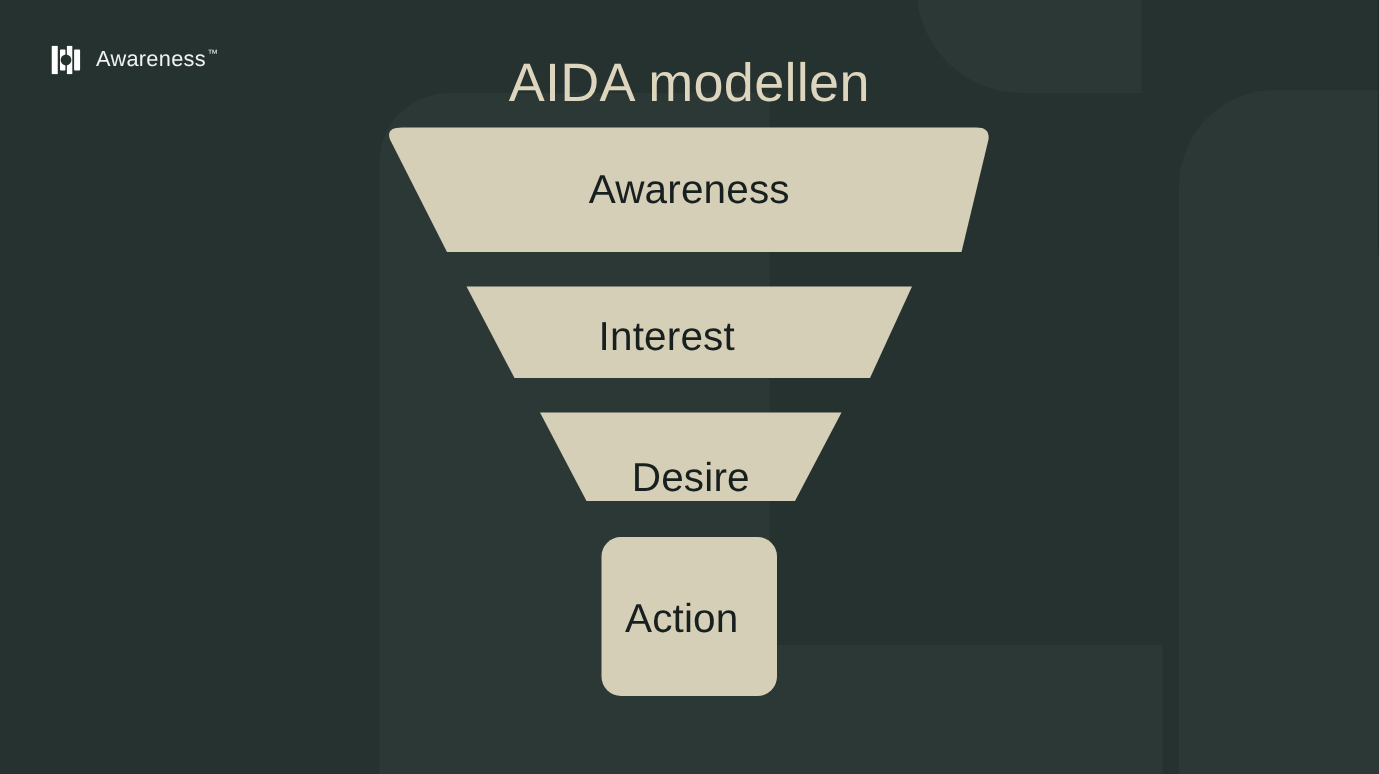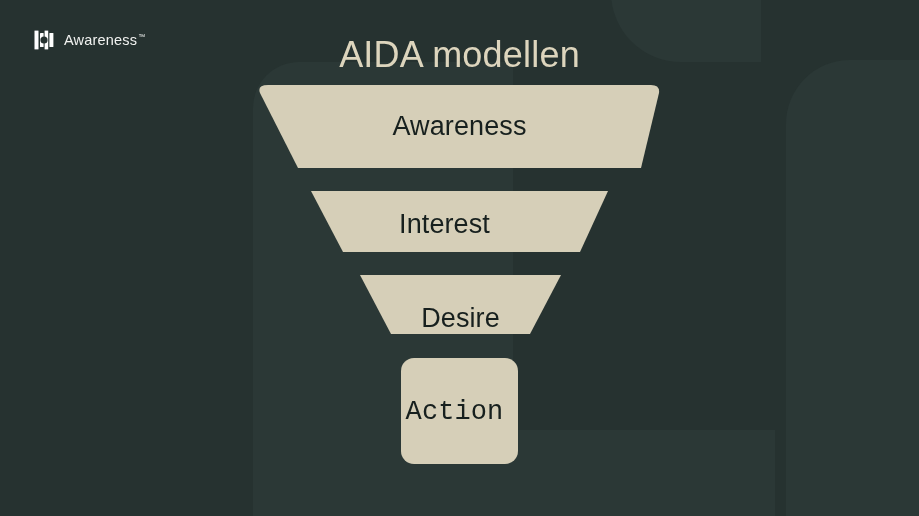--- a/index.html
+++ b/index.html
@@ -114,21 +114,21 @@
     color: #17201e;
     font-size: 27px;
     font-weight: 400;
     text-align: center;
     letter-spacing: .1px;
     white-space: nowrap;
   }
   .lbl-awareness { left: 259px; top: 111px; width: 401px; }
   .lbl-interest  { left: 296px; top: 209px; width: 297px; }
   .lbl-desire    { left: 360px; top: 303px; width: 201px; }
-  .lbl-action    { left: 401px; top: 397px; width: 107px; font-family: Liberation Mono, monospace; }
+  .lbl-action    { left: 401px; top: 397px; width: 107px; }
 </style>
 </head>
 <body>
 
 <div id="canvas">
 
   <div class="bg-layer">
     <div class="bg-panel bg-col"></div>
     <div class="bg-panel bg-mid"></div>
     <div class="bg-panel bg-tr"></div>

